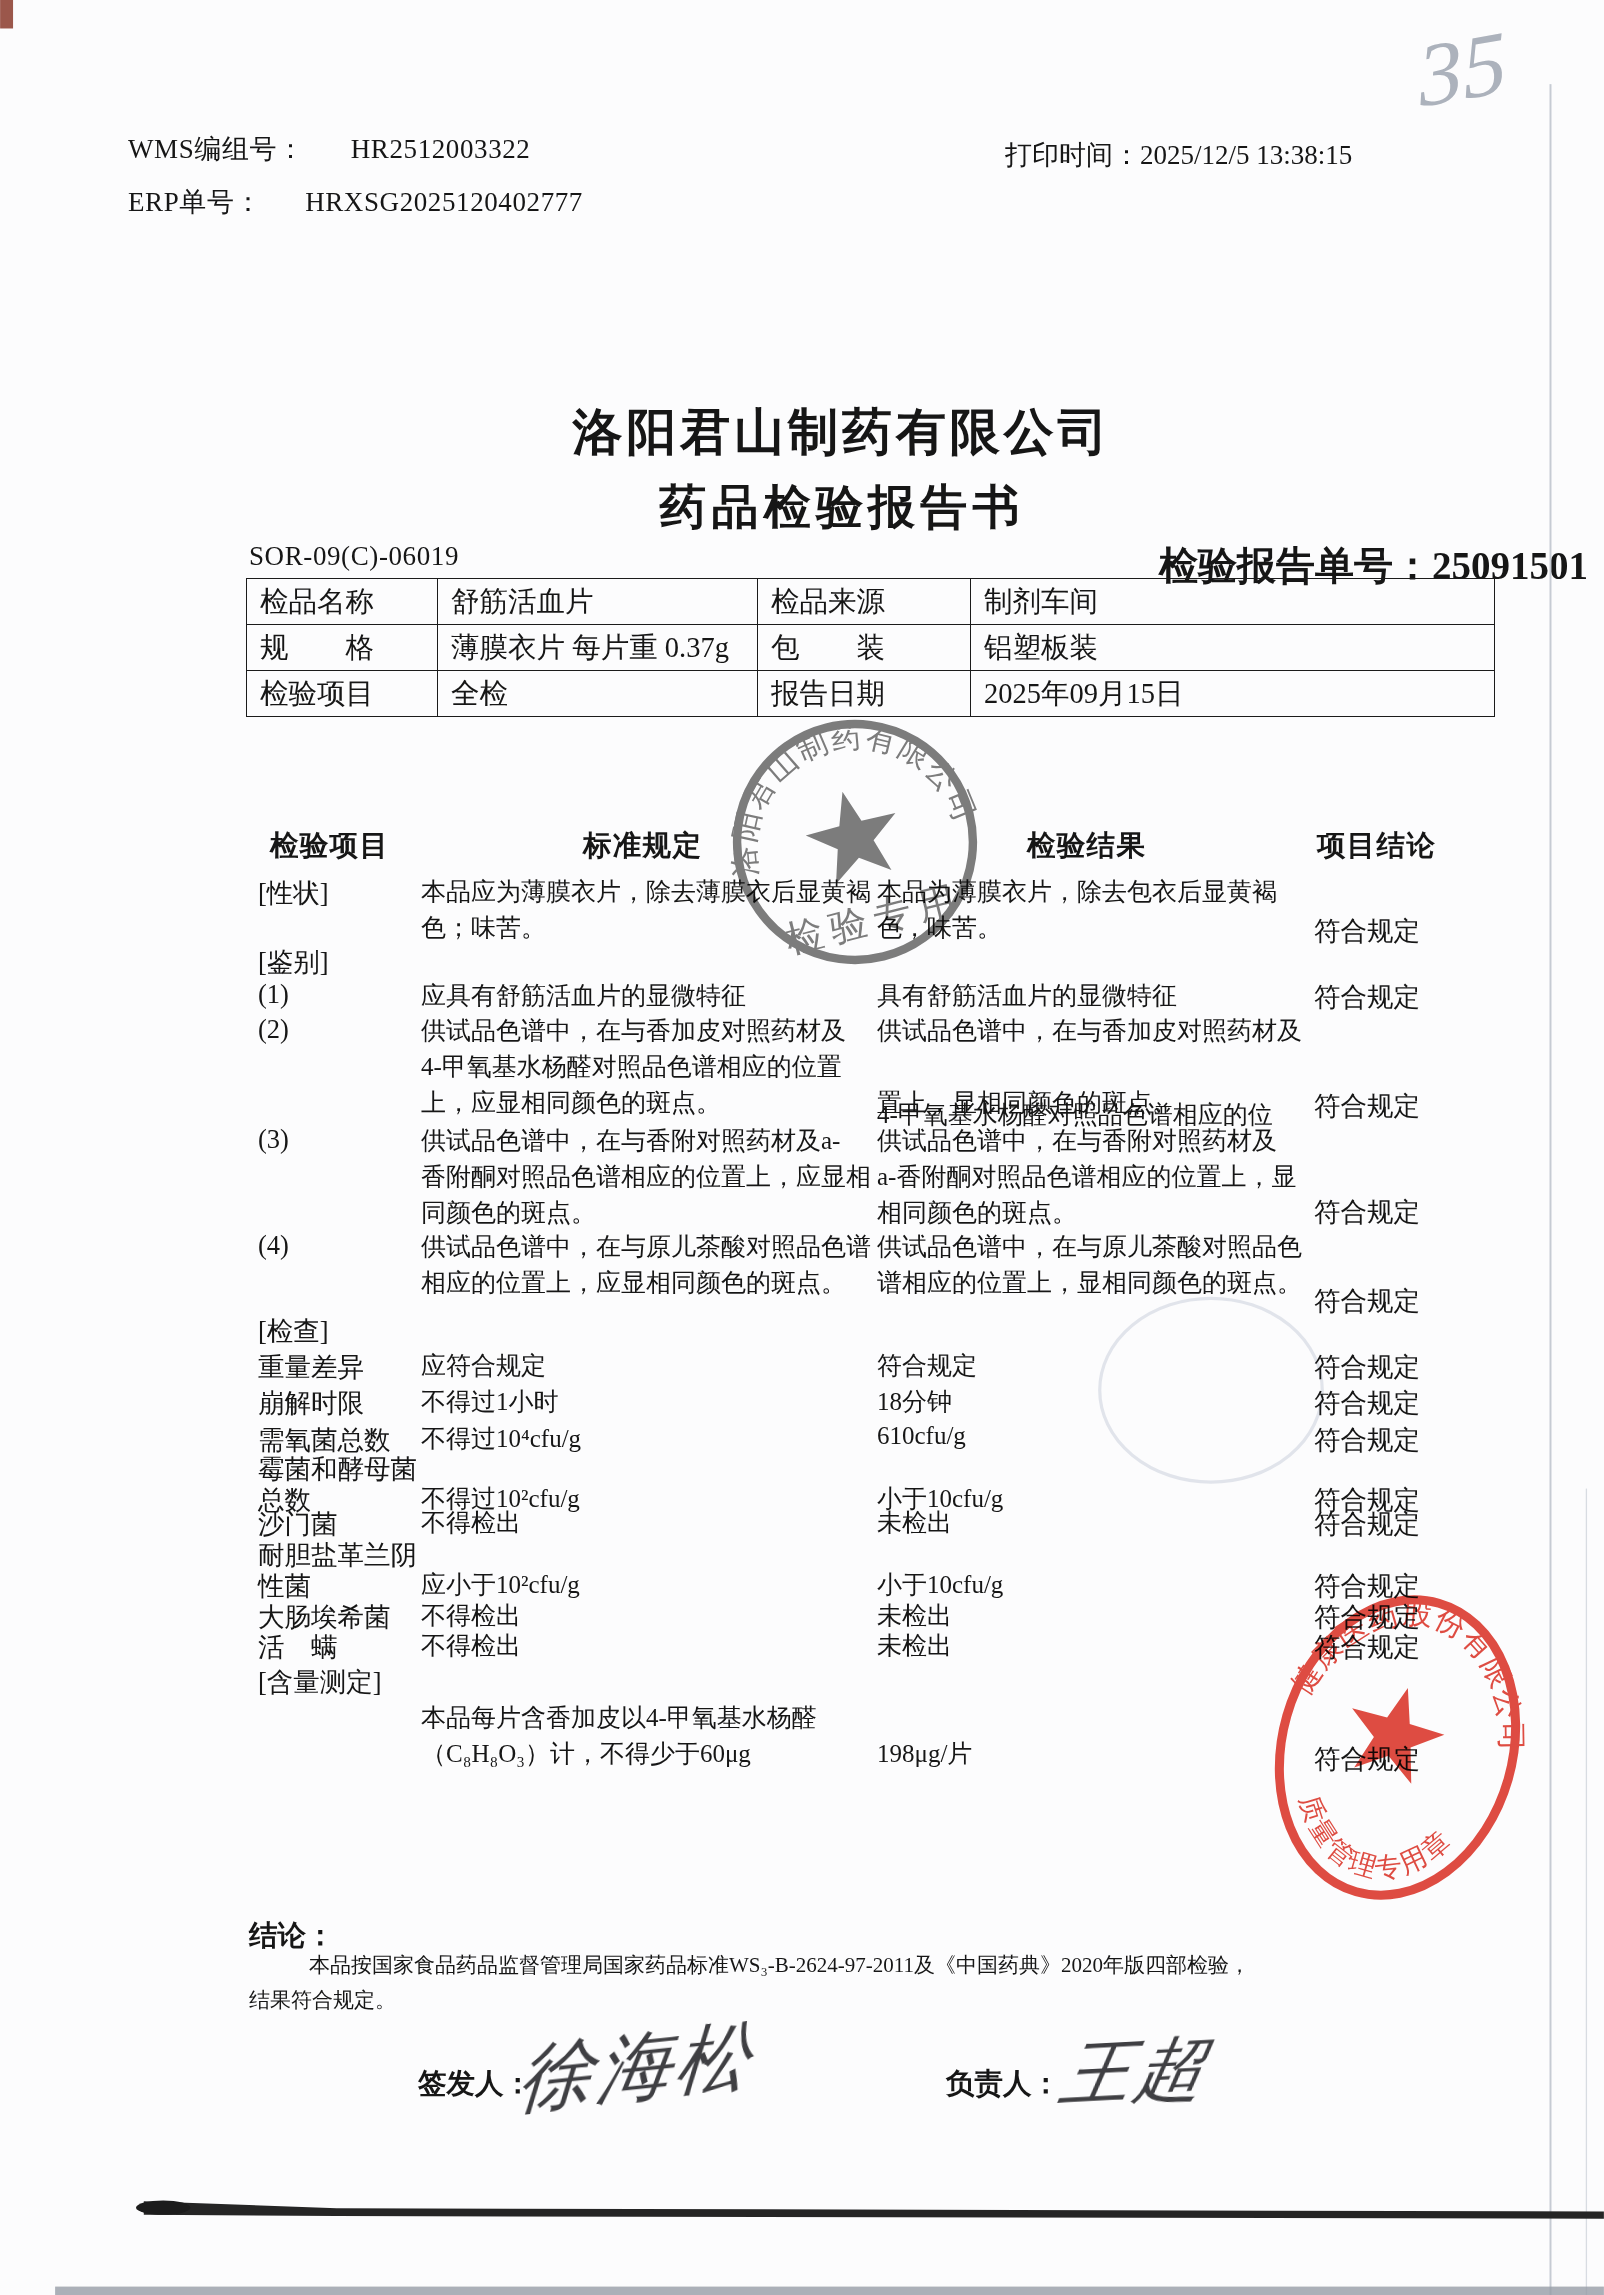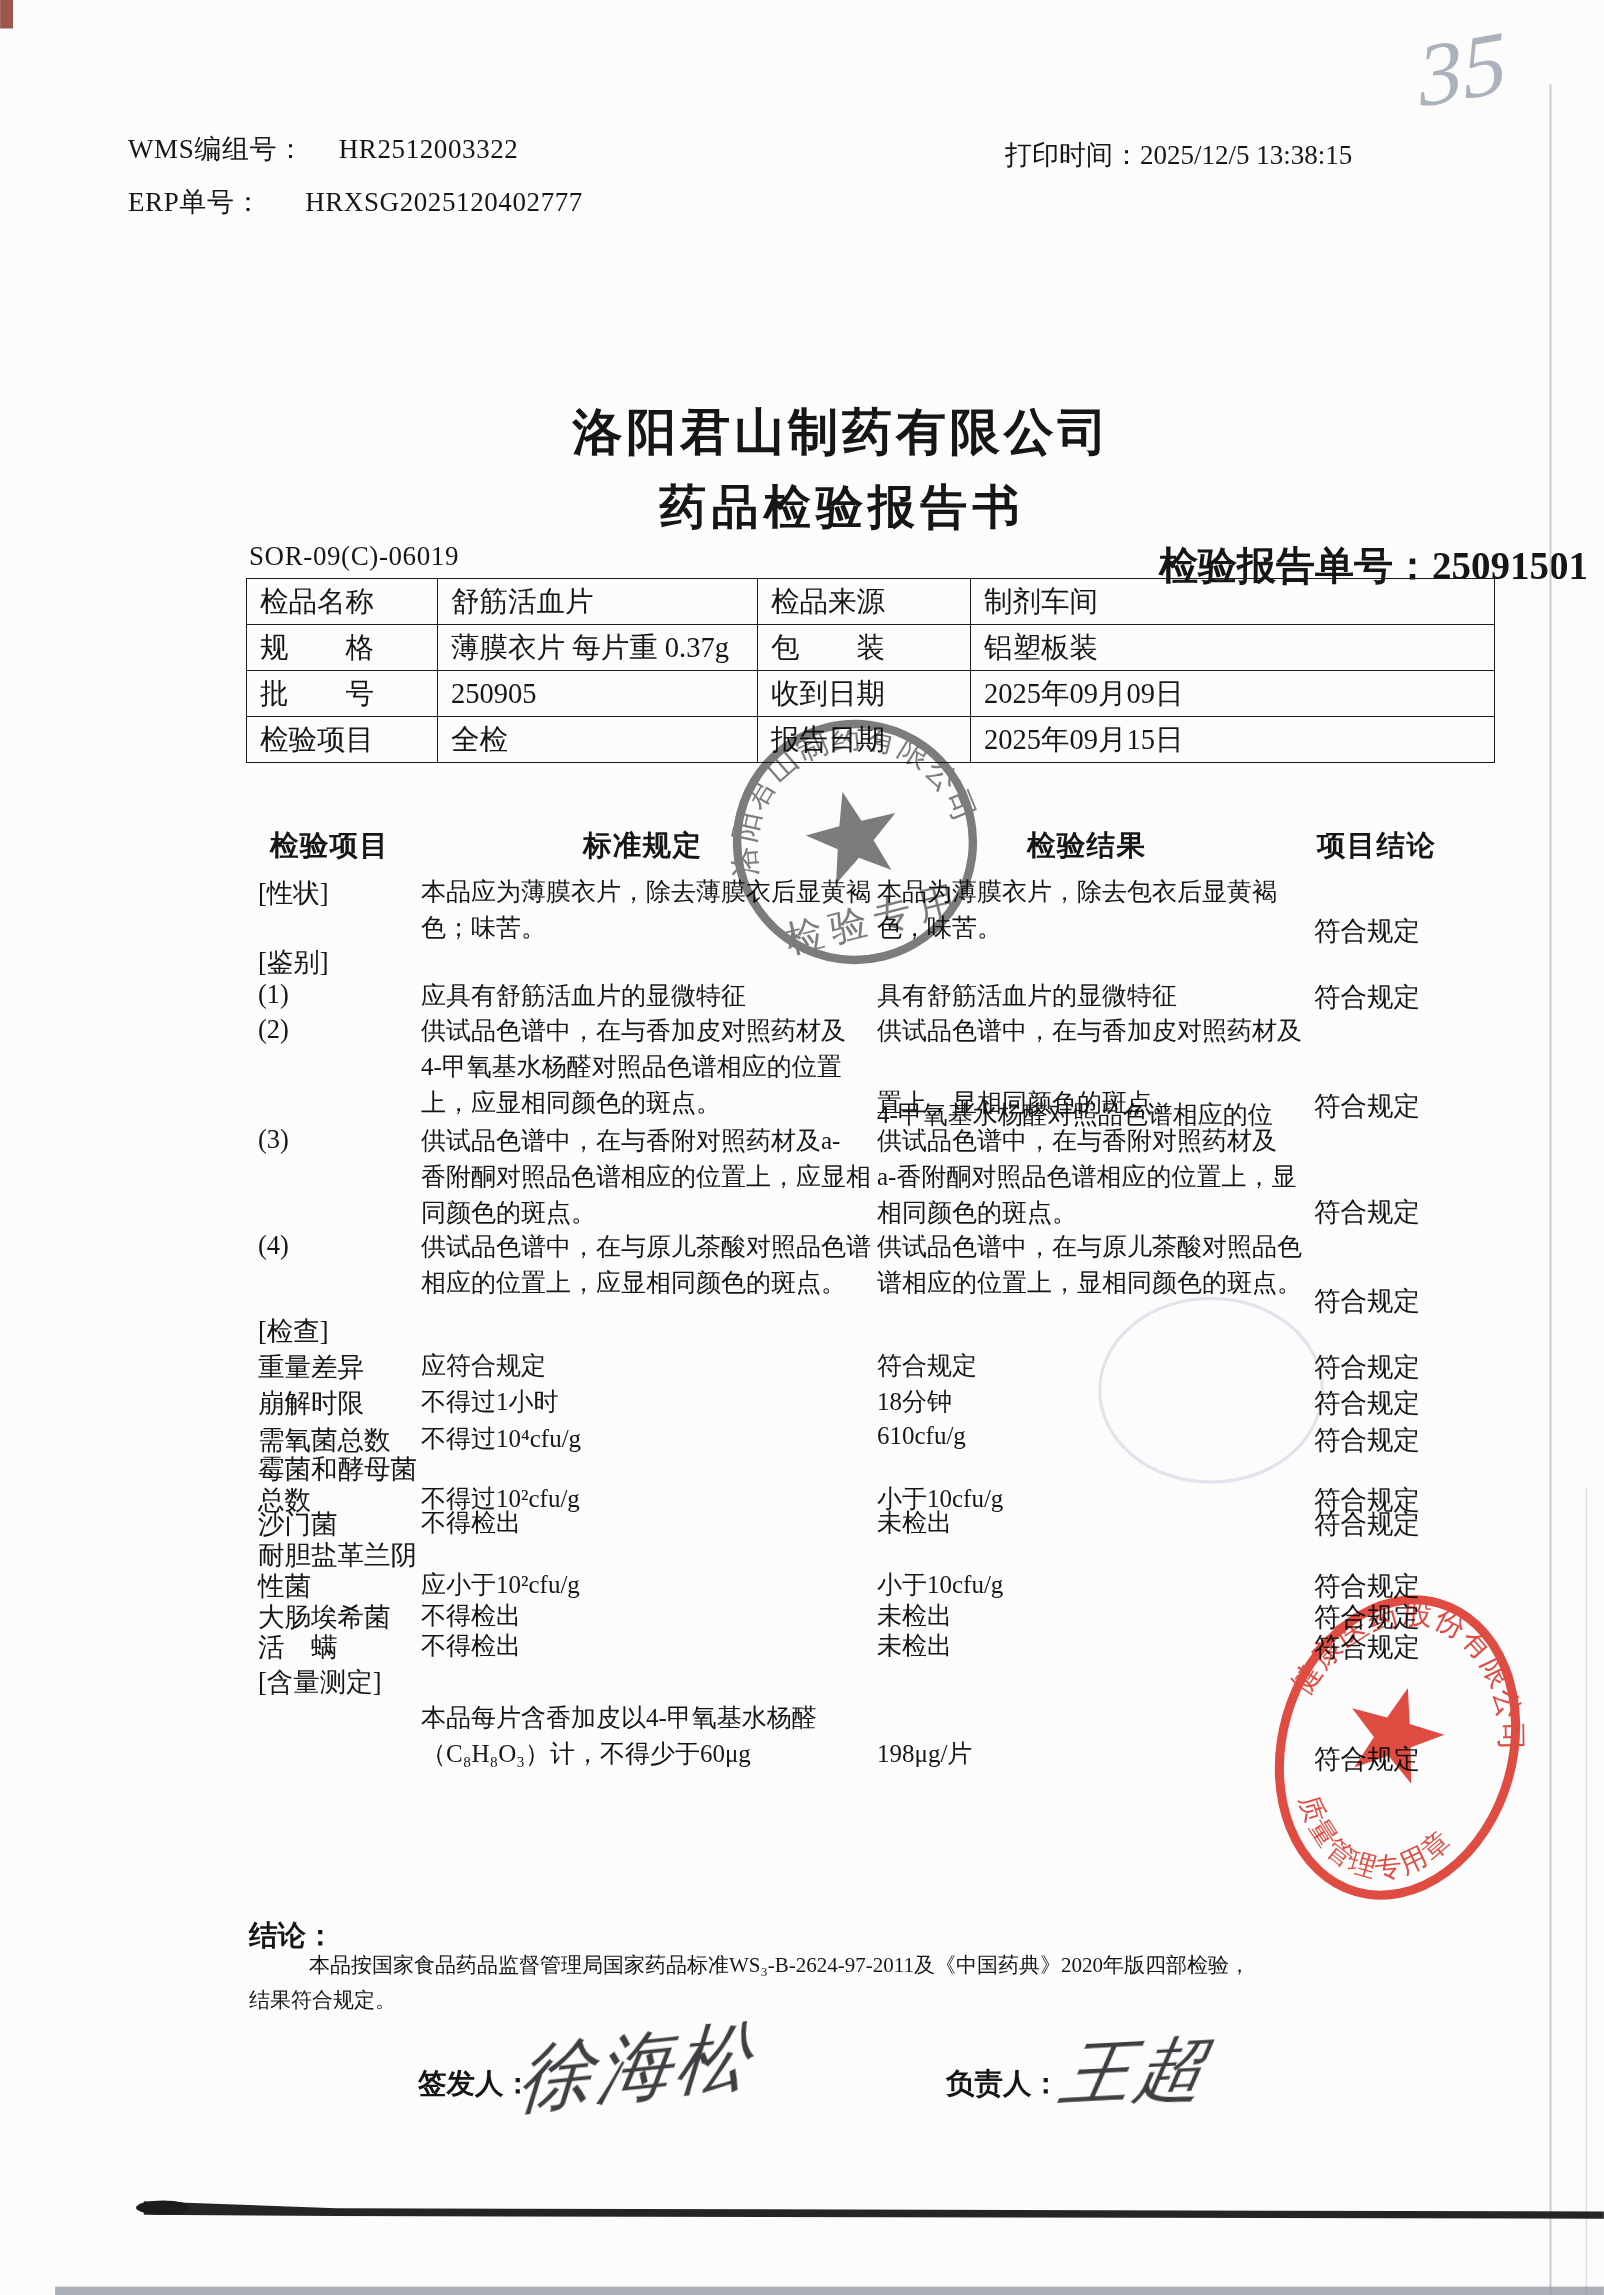--- a/index.html
+++ b/index.html
@@ -4,21 +4,21 @@
 <style>
   html,body{margin:0;padding:0;background:#e9eaec;}
   .page{
     position:relative; width:1604px; height:2295px; overflow:hidden;
     background:#fcfcfd;
     font-family:"Liberation Serif","DejaVu Serif",serif;
     color:#161616;
   }
   .abs{position:absolute; white-space:nowrap;}
   .meta{font-size:27px; letter-spacing:0.6px;}
-  .meta .mv{margin-left:34px;}
+  .meta .mv{margin-left:46px;}
   .print-time{font-size:27px;text-align:right;}
   .company-title{font-size:50px; font-weight:600; letter-spacing:3.9px; transform:translateX(-50%);}
   .report-title{font-size:47px; font-weight:600; letter-spacing:5.2px; transform:translateX(-50%);}
   .doc-code{font-size:27px; letter-spacing:0.6px;}
   .report-no{font-size:39px; font-weight:600;margin-left:40px;}
   table.info-table{
     position:absolute; left:246px; top:578px; width:1192px;
     border-collapse:collapse; table-layout:fixed;
     font-size:28.5px; font-weight:500;
   }
@@ -79,26 +79,20 @@
       <td class="c1">检品名称</td>
       <td class="c2">舒筋活血片</td>
       <td class="c3">检品来源</td>
       <td class="c4">制剂车间</td>
     </tr>
     <tr>
       <td class="c1">规　　格</td>
       <td class="c2">薄膜衣片 每片重 0.37g</td>
       <td class="c3">包　　装</td>
       <td class="c4">铝塑板装</td>
-    </tr>
-    <tr>
-      <td class="c1">批　　号</td>
-      <td class="c2">250905</td>
-      <td class="c3">收到日期</td>
-      <td class="c4">2025年09月09日</td>
     </tr>
     <tr>
       <td class="c1">检验项目</td>
       <td class="c2">全检</td>
       <td class="c3">报告日期</td>
       <td class="c4">2025年09月15日</td>
     </tr>
   </tbody>
     </table>
 

